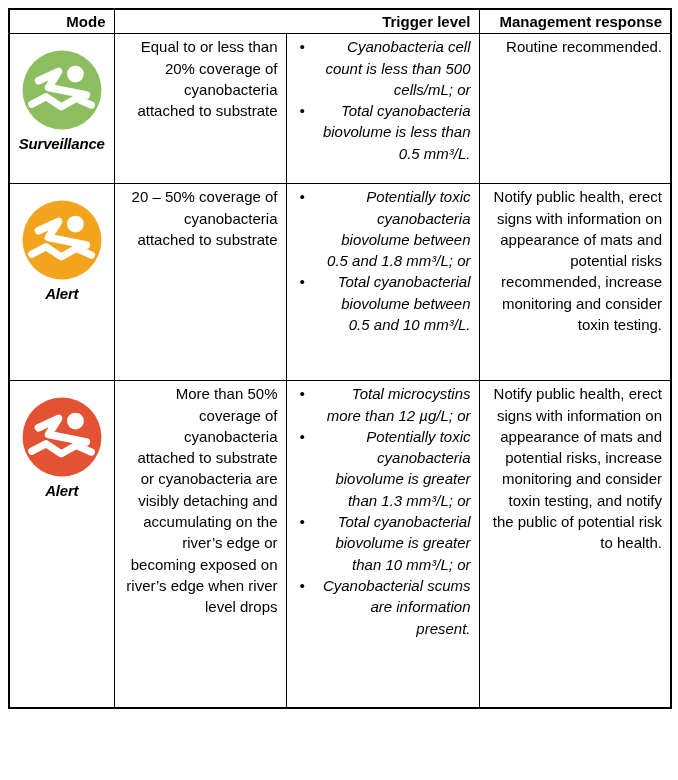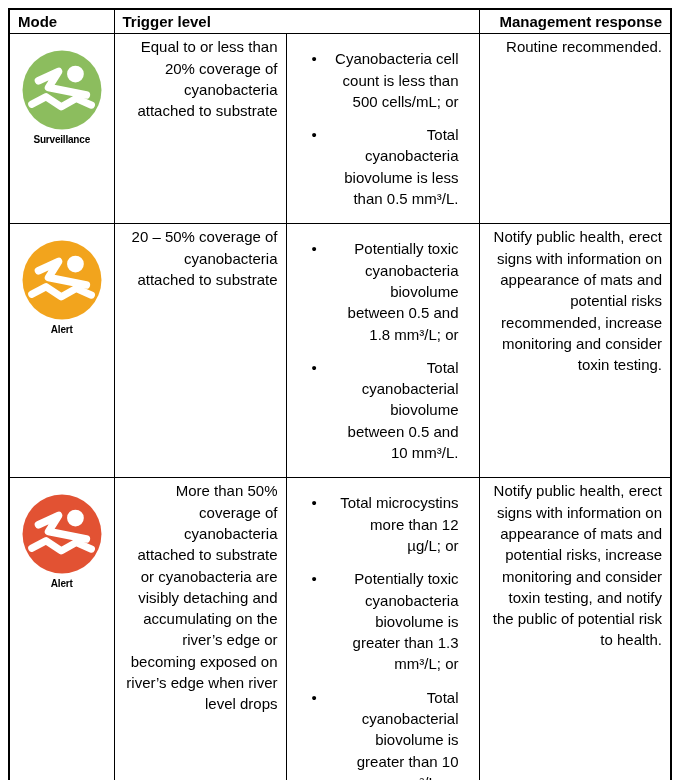--- a/index.html
+++ b/index.html
@@ -27,51 +27,53 @@
     vertical-align: top;
     padding: 2px 8px 2px 8px;
     font-size: 15px;
     line-height: 1.42;
     text-align: right;
     font-weight: normal;
     overflow: hidden;
     box-sizing: border-box;
   }
   .doc-table th { font-weight: bold; }
-  th.center { text-align: left; }
+  th.center { text-align: right; }
   tr.hdr1 td, tr.hdr1 th { height: 23px; padding-top: 1px; padding-bottom: 1px; }
   tr.hdr2 td, tr.hdr2 th { height: 60px; }
   tr.row-surveillance td { height: 150px; }
   tr.row-alert td { height: 197px; }
   tr.row-action td { height: 327px; }
   td.mode-cell {
     text-align: center;
     padding-top: 12px;
   }
   .mode-icon {
     width: 84px;
     height: 84px;
     display: block;
     margin: 2px auto 1px auto;
   }
   .mode-label {
     display: block;
     font-weight: bold;
-    font-size: 10px;
+    font-size: 15px;
     letter-spacing: -0.2px;
+    font-style: italic;
   }
   ul.bullet-list {
     margin: 0;
     padding: 0;
     list-style: none;
   }
   ul.bullet-list li {
     position: relative;
     padding-left: 28px;
-    margin: 12px;
+    margin: 0;
+    font-style: italic;
   }
   ul.bullet-list li::before {
     content: "\2022";
     position: absolute;
     left: 5px;
     top: 0;
   }
 </style>
 </head>
 <body>

